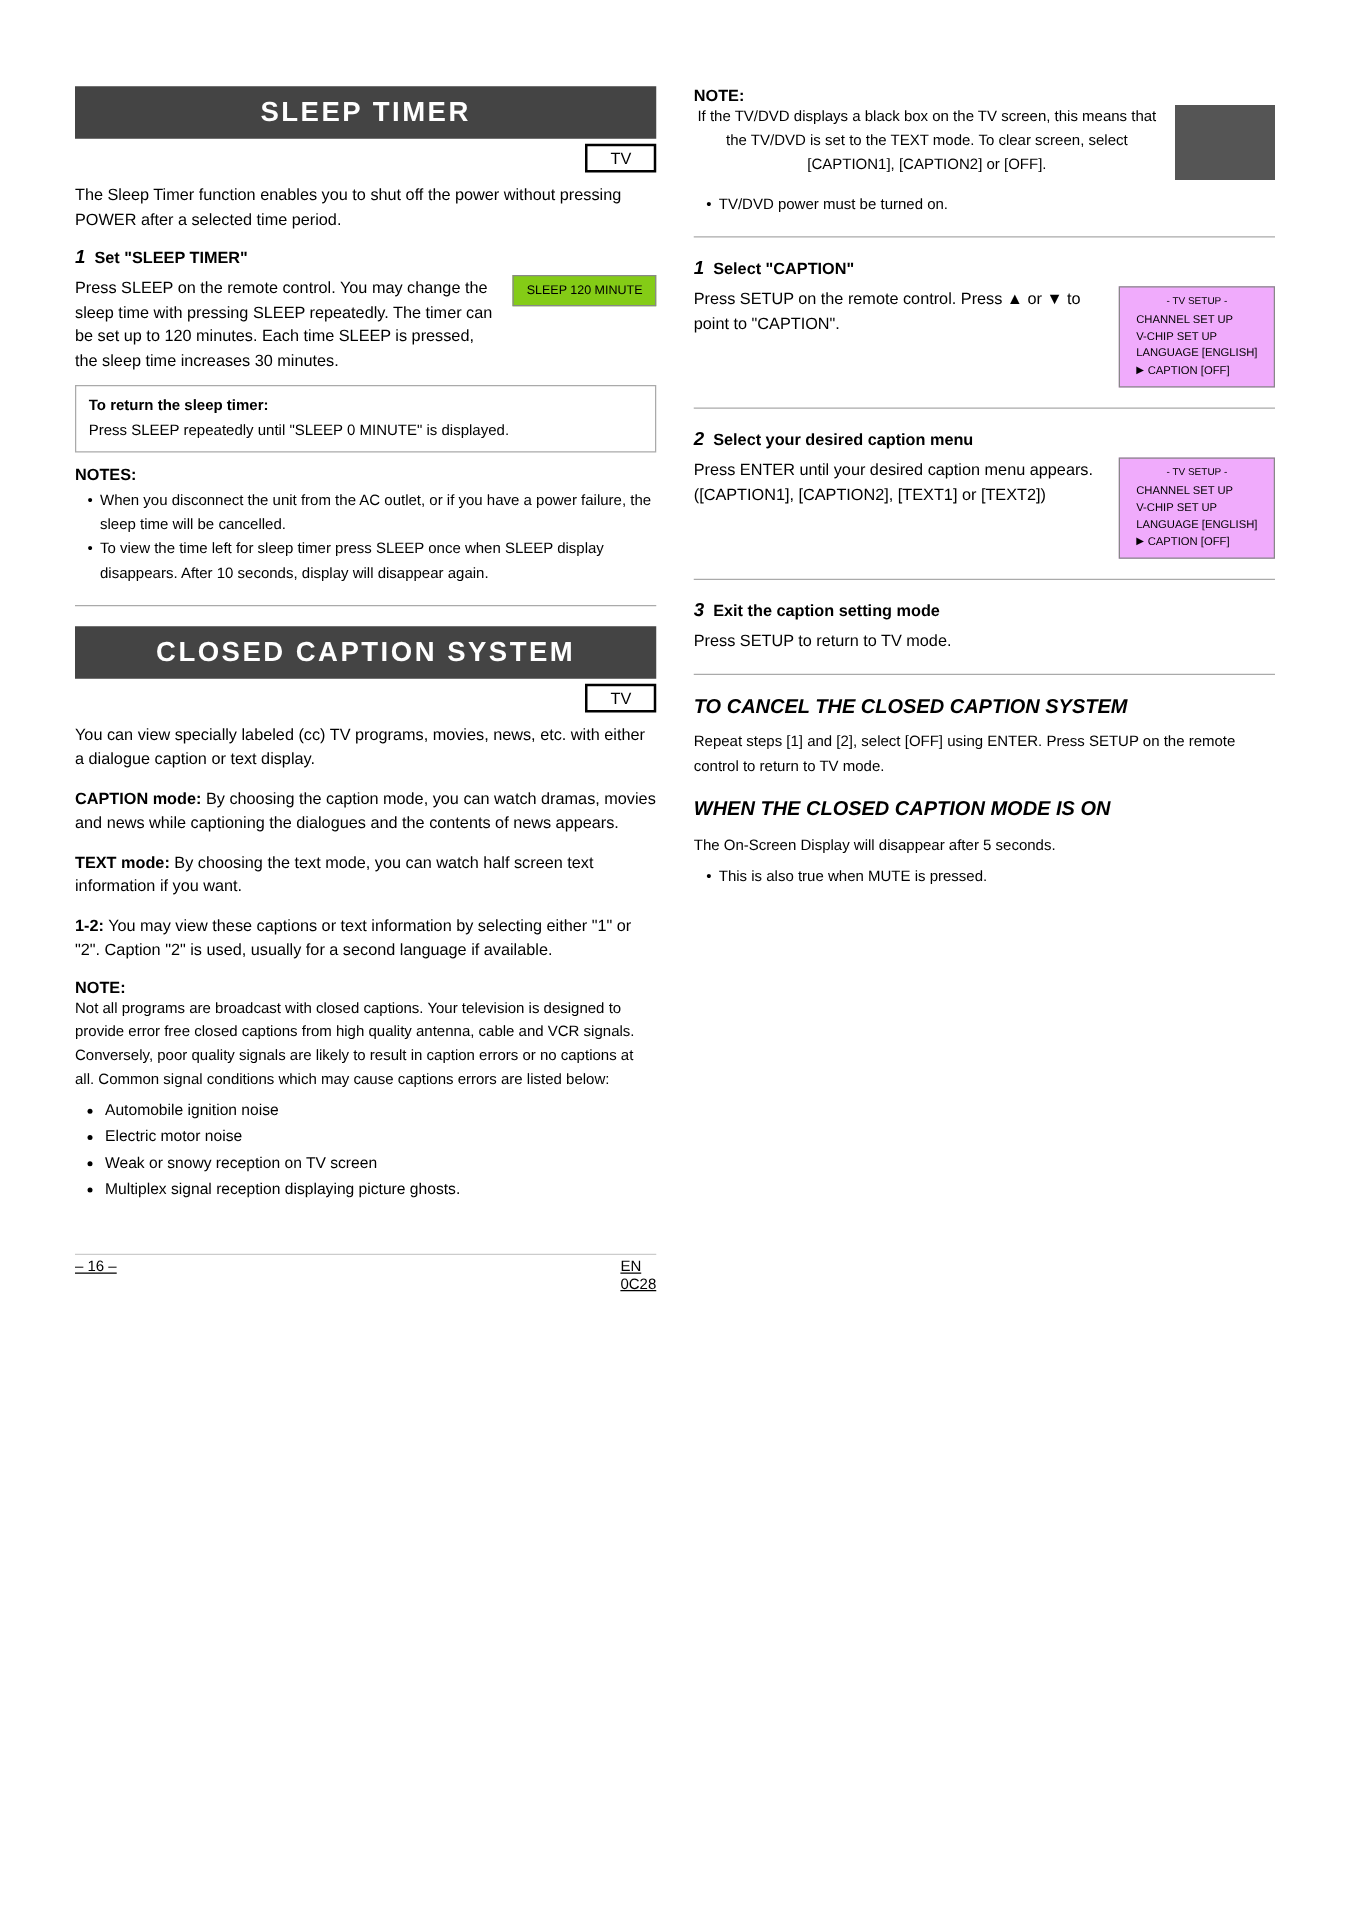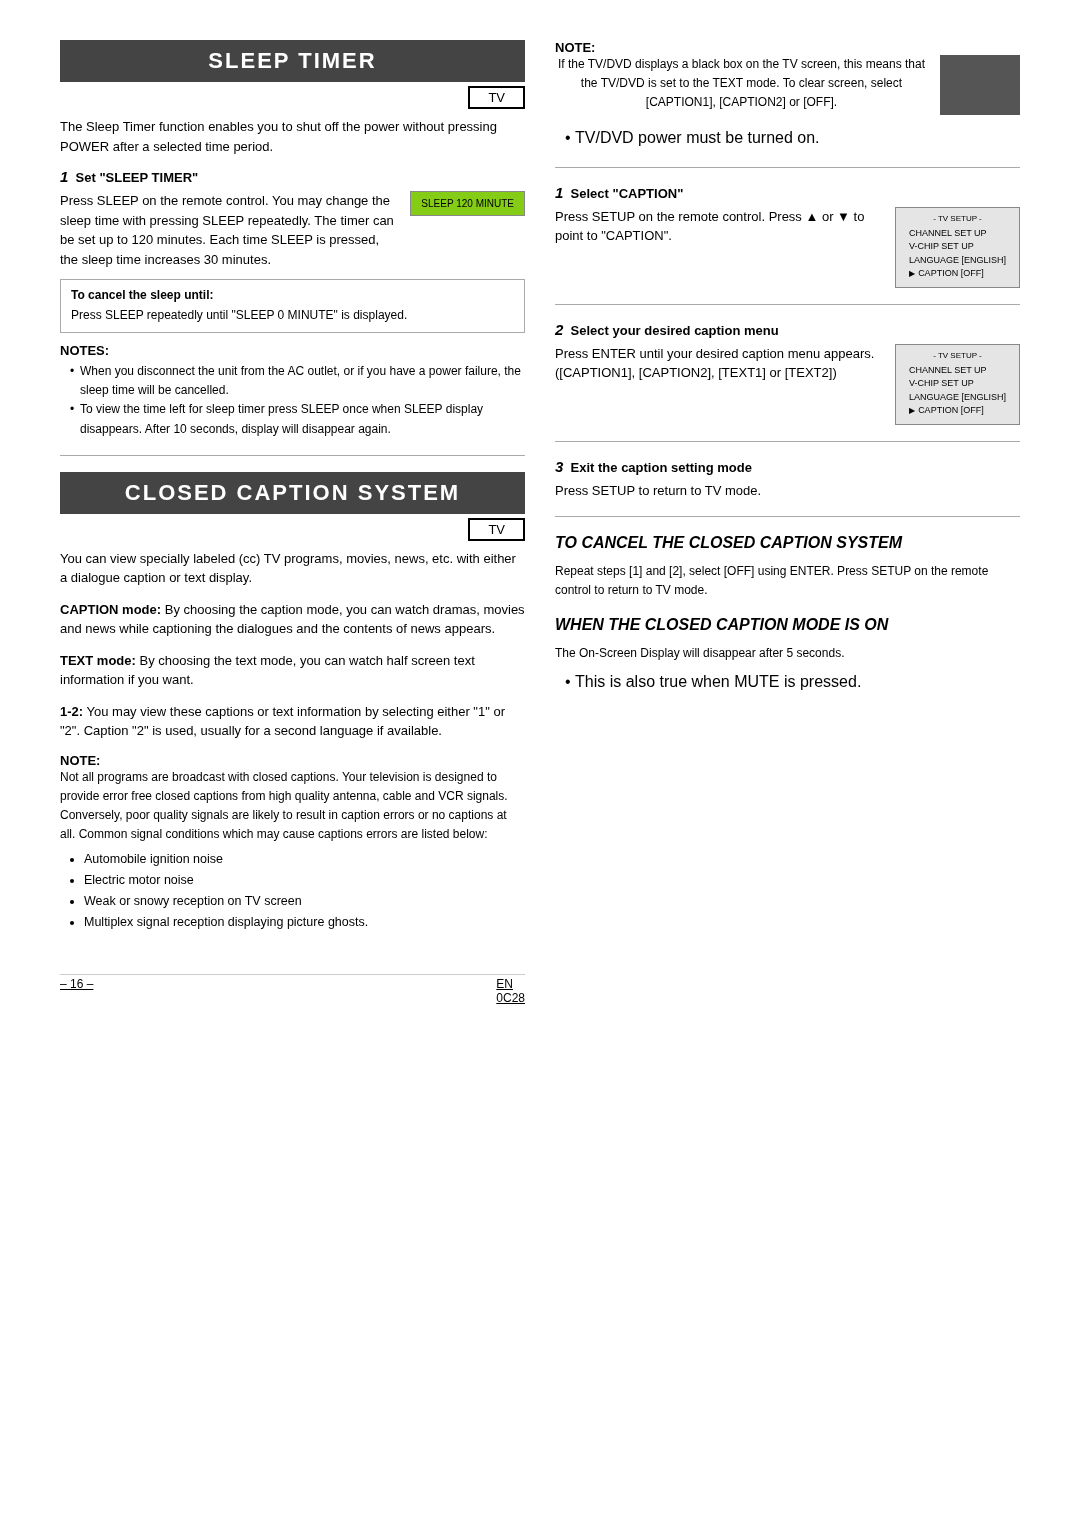--- a/index.html
+++ b/index.html
@@ -9,20 +9,21 @@
       font-size: 13px;
       color: #000;
       width: 1080px;
       min-height: 1528px;
       padding: 40px 60px;
     }
     .page-layout {
       display: flex;
       gap: 30px;
       width: 100%;
+      margin-top: 29px;
     }
     .left-col {
       flex: 1;
       min-width: 0;
     }
     .right-col {
       flex: 1;
       min-width: 0;
     }
     .section-header {
@@ -78,21 +79,21 @@
       padding: 6px 10px;
       font-size: 10px;
       white-space: nowrap;
       min-width: 90px;
       text-align: center;
       color: #000;
       flex-shrink: 0;
     }
     .screen-box-menu {
       border: 1px solid #888;
-      background: #e5e5e5;
+      background: #f0abfc;
       padding: 6px 13px;
       font-size: 9px;
       min-width: 110px;
       flex-shrink: 0;
     }
     .screen-box-menu .menu-title {
       text-align: center;
       font-size: 8px;
       margin-bottom: 4px;
     }
@@ -167,21 +168,21 @@
       font-style: italic;
       font-weight: bold;
       font-size: 13px;
       margin-bottom: 4px;
     }
     .bullet-list {
       list-style: none;
       padding-left: 10px;
     }
     .bullet-list li {
-      font-size: 16px;
+      font-size: 12px;
       line-height: 1.6;
       padding-left: 10px;
       position: relative;
     }
     .bullet-list li::before {
       content: '•';
       position: absolute;
       left: 0;
     }
     .right-note-box {
@@ -240,21 +241,21 @@
       <div class="step-header">
         <span class="step-num">1</span>
         &nbsp;<span>Set "SLEEP TIMER"</span>
       </div>
       <div class="step-content">
         <p class="step-text">Press SLEEP on the remote control. You may change the sleep time with pressing SLEEP repeatedly. The timer can be set up to 120 minutes. Each time SLEEP is pressed, the sleep time increases 30 minutes.</p>
         <div class="screen-box">SLEEP  120 MINUTE</div>
       </div>
 
       <div class="cancel-box">
-        <div class="cancel-title">To cancel the sleep until:</div>
+        <div class="cancel-title">To return the sleep timer:</div>
         <div class="cancel-text">Press SLEEP repeatedly until "SLEEP 0 MINUTE" is displayed.</div>
       </div>
 
       <div class="notes-section">
         <span class="notes-title">NOTES:</span>
         <ul class="notes-list">
           <li>When you disconnect the unit from the AC outlet, or if you have a power failure, the sleep time will be cancelled.</li>
           <li>To view the time left for sleep timer press SLEEP once when SLEEP display disappears. After 10 seconds, display will disappear again.</li>
         </ul>
       </div>

